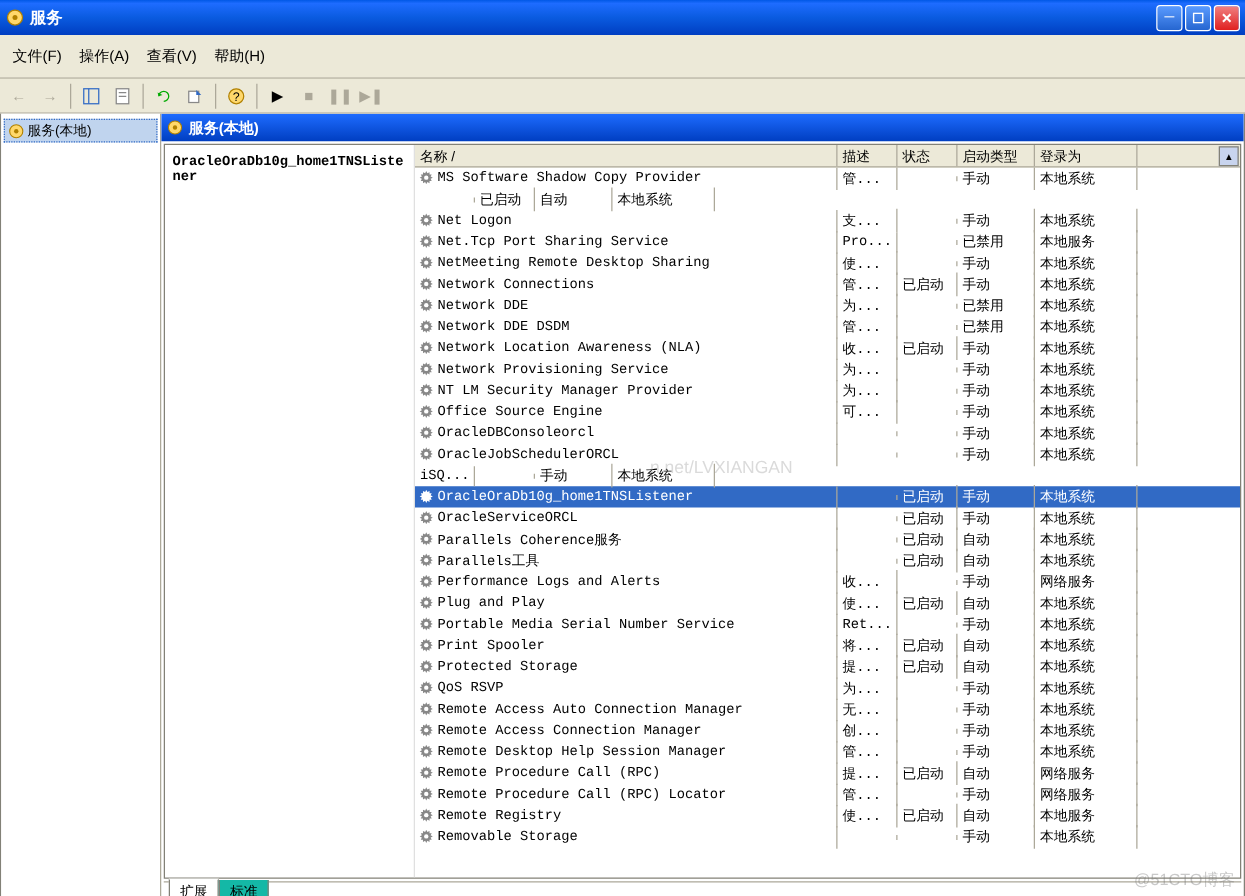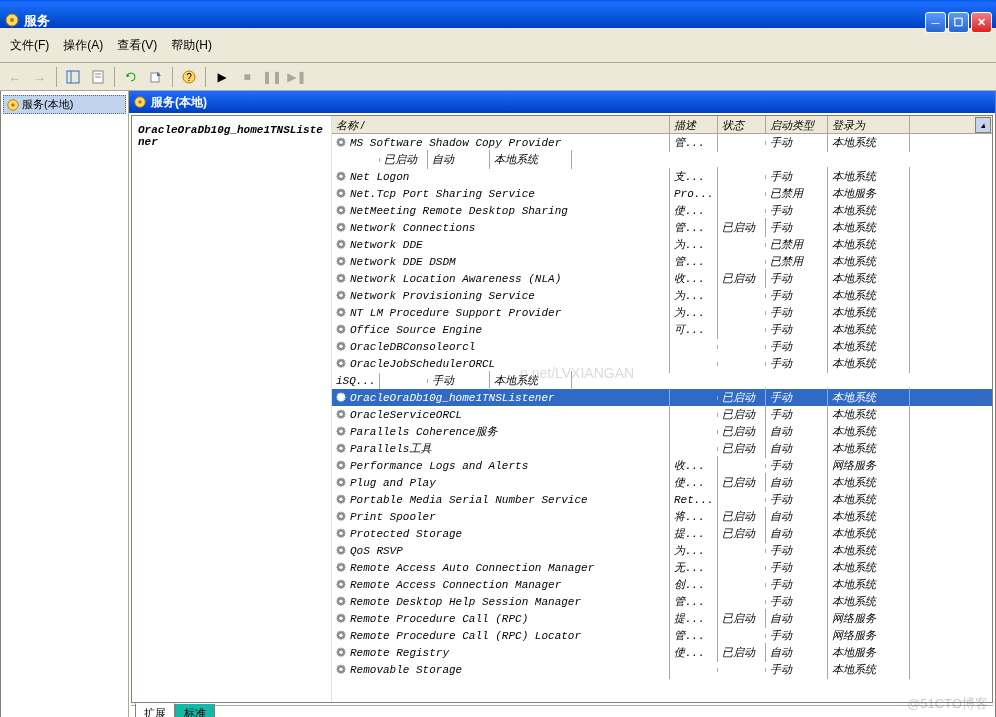--- a/index.html
+++ b/index.html
@@ -1,35 +1,35 @@
 <!DOCTYPE html>
 <html><head>
 <meta charset="utf-8">
 <style>
 * { box-sizing: border-box; margin: 0; padding: 0; }
 body { font-family: "SimSun", "Tahoma", sans-serif; font-size: 12px; background: #ece9d8; width: 996px; height: 717px; overflow: hidden; position: relative; }
-.titlebar { height: 28px; background: linear-gradient(to bottom, #0058e6 0%, #1e6cff 10%, #0a5be0 50%, #003ec1 100%); display: flex; align-items: flex-start; padding: 12px 4px; color: #fff; }
+.titlebar { height: 28px; background: linear-gradient(to bottom, #0058e6 0%, #1e6cff 10%, #0a5be0 50%, #003ec1 100%); display: flex; align-items: center; padding: 12px 4px; color: #fff; }
 .titlebar .ticon { width: 16px; height: 16px; margin-right: 4px; }
 .titlebar .title { flex: 1; font-weight: bold; font-size: 13px; }
 .winbtns { display: flex; gap: 2px; }
 .winbtn { width: 21px; height: 21px; border-radius: 3px; border: 1px solid #fff; display: flex; align-items: center; justify-content: center; font-size: 11px; font-weight: bold; color: #fff; }
 .min,.max{ background: linear-gradient(#5a9bff,#2666d0);}
 .close{ background: linear-gradient(#f08080,#e02020);}
 .menubar { height: 22px; background: #ece9d8; border-bottom: 1px solid #aca899; display: flex; align-items: center; padding: 17px 4px; gap: 2px; }
 .menuitem { padding: 2px 6px; }
 .toolbar { height: 28px; background: #ece9d8; border-bottom: 1px solid #aca899; display: flex; align-items: center; padding: 0 4px; gap: 3px; }
 .tb { width: 22px; height: 22px; border: 1px solid transparent; display: flex; align-items: center; justify-content: center; color: #000; }
 .tb.dis { color: #aca899; }
 .sep { width: 1px; height: 20px; background: #aca899; margin: 0 2px; }
 .main { display: flex; height: calc(100% - 28px - 22px - 28px - 2px); border: 1px solid #828177; border-top: none; background: #fff; }
 .tree { width: 128px; border-right: 1px solid #aca899; background: #fff; padding: 4px 2px; }
 .treenode { display: flex; align-items: center; gap: 2px; font-size: 11px; background: #c0d4ee; border: 1px dotted #316ac5; padding: 1px 2px; }
 .content { flex: 1; display: flex; flex-direction: column; overflow: hidden; }
 .cheader { height: 22px; background: linear-gradient(to bottom, #1e6cff, #003ec1); color: #fff; display: flex; align-items: center; padding: 0 4px; font-weight: bold; gap: 4px; }
-.cbody { flex: 1; display: flex; border: 1px solid #828177; margin: 2px; overflow: hidden; font-style: italic; }
+.cbody { flex: 1; display: flex; border: 1px solid #828177; margin: 2px; overflow: hidden; }
 .detailpane { width: 200px; padding: 8px 6px; border-right: 1px solid #e0e0e0; }
 .dtitle { font-weight: bold; font-family: "Courier New", monospace; font-size: 11px; word-break: break-all; }
 .startlink { color: #0033cc; margin-top: 14px; display: block; }
 .startlink a { text-decoration: underline; color: #0033cc; }
 .listpane { flex: 1; display: flex; flex-direction: column; overflow: hidden; position: relative; }
 .listhdr { display: flex; background: #ece9d8; border-bottom: 1px solid #aca899; height: 18px; font-size: 11px; }
 .col { border-right: 1px solid #aca899; padding: 2px 4px; overflow: hidden; white-space: nowrap; }
 .c-name { width: 338px; } .c-desc { width: 48px; } .c-stat { width: 48px; } .c-start { width: 62px; } .c-logon { width: 82px; }
 .listrows { flex: 1; overflow-y: scroll; font-family: "Courier New","SimSun", monospace; font-size: 11px; }
 .row { display: flex; height: 17px; align-items: center; white-space: nowrap; }
@@ -266,21 +266,21 @@
               <div class="col c-stat"></div>
               <div class="col c-start">手动</div>
               <div class="col c-logon">本地系统</div>
             </div>
             <div class="row">
               <div class="col c-name">
                 <svg class="gear gearsvg" viewBox="0 0 16 16">
                   <path d="M8 1 L9 3 L11 2 L11 4 L13 4 L12 6 L14 7 L12 8 L13 10 L11 10 L11 12 L9 11 L8 13 L7 11 L5 12 L5 10 L3 10 L4 8 L2 7 L4 6 L3 4 L5 4 L5 2 L7 3 Z" fill="#888"></path>
                   <circle cx="8" cy="7" r="2" fill="#fff"></circle>
                 </svg>
-                <span>NT LM Procedure Support Provider</span>
+                <span>NT LM Security Manager Provider</span>
               </div>
               <div class="col c-desc">为...</div>
               <div class="col c-stat"></div>
               <div class="col c-start">手动</div>
               <div class="col c-logon">本地系统</div>
             </div>
             <div class="row">
               <div class="col c-name">
                 <svg class="gear gearsvg" viewBox="0 0 16 16">
                   <path d="M8 1 L9 3 L11 2 L11 4 L13 4 L12 6 L14 7 L12 8 L13 10 L11 10 L11 12 L9 11 L8 13 L7 11 L5 12 L5 10 L3 10 L4 8 L2 7 L4 6 L3 4 L5 4 L5 2 L7 3 Z" fill="#888"></path>

